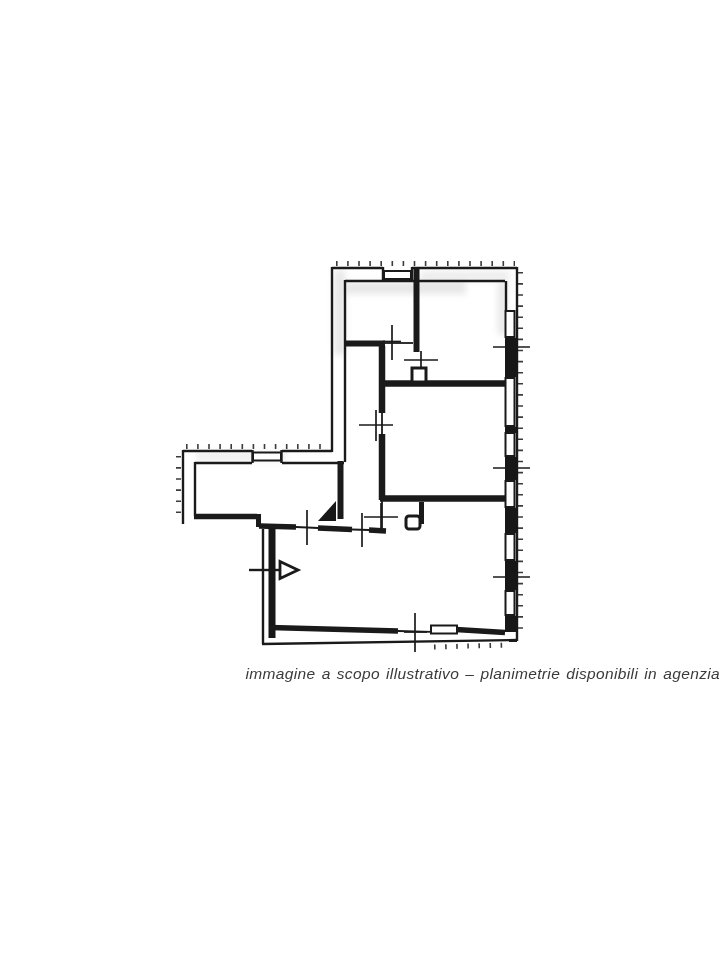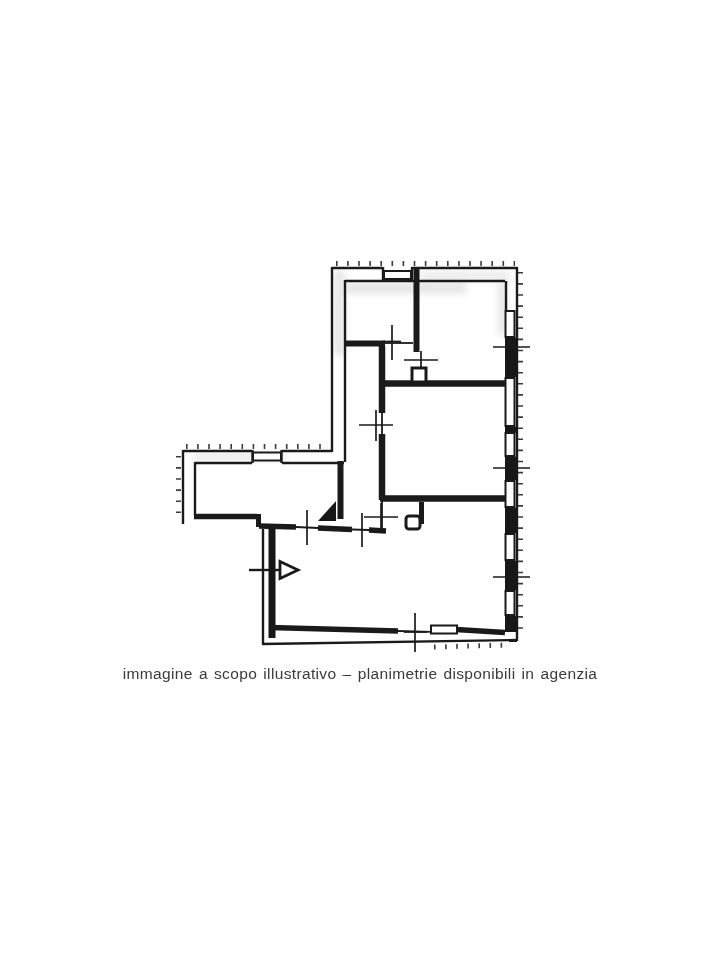--- a/index.html
+++ b/index.html
@@ -7,21 +7,22 @@
     position:relative;
     width:720px;height:960px;
     background:#ffffff;
     overflow:hidden;
     font-family:"Liberation Sans", sans-serif;
   }
   .plan-svg{position:absolute;left:0;top:0;}
   .caption{
     position:absolute;
     left:0;right:0;top:665px;
-    text-align:center;
+    text-align:right;
+    font-style:italic;
     font-size:15.5px;
     letter-spacing:.35px;
     word-spacing:1.5px;
     color:#3a3a3a;
   }
   .ink{stroke:#1a1a1a;fill:none;}
   .thin{stroke-width:2.4;}
   .thick{stroke-width:6;}
   .door{stroke-width:1.8;}
   .mark{stroke-width:1.7;}

